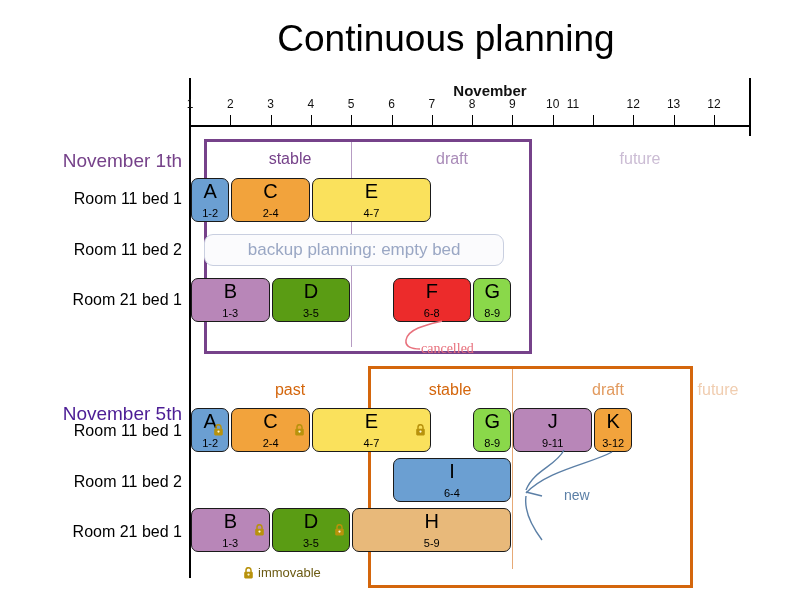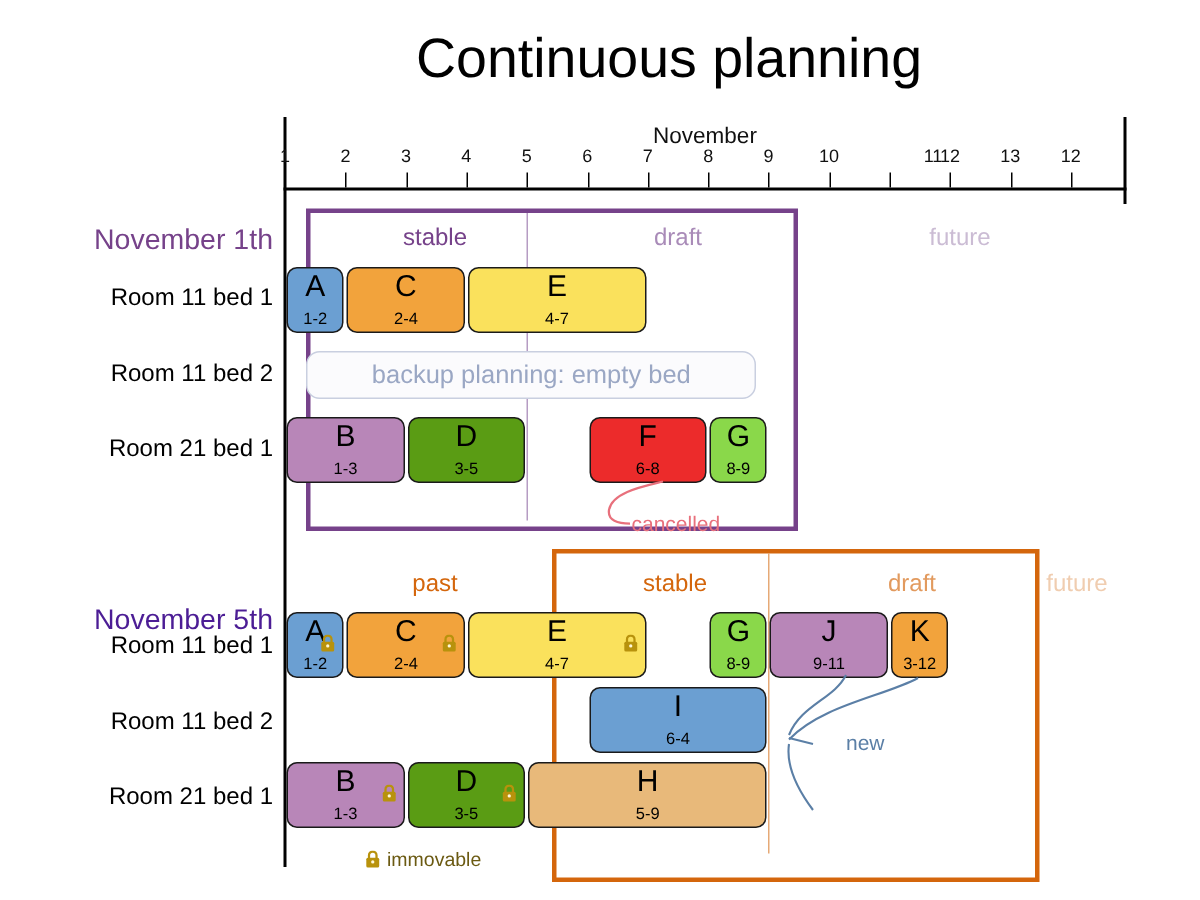--- a/index.html
+++ b/index.html
@@ -97,42 +97,42 @@
 <body>
 
 <div id="stage">
 
   <div class="title">Continuous planning</div>
 
   <div id="axis-group">
       <div class="axis-line axis-v" style="left: 189px; top: 78px; height: 500px;"></div>
       <div class="axis-line axis-v" style="left: 749px; top: 78px; height: 58px;"></div>
       <div class="axis-line axis-h" style="left: 189px; top: 125px; width: 562px;"></div>
-      <div class="axis-month" style="left: 390px; top: 82px; width: 160px;">November</div>
+      <div class="axis-month" style="left: 410px; top: 82px; width: 160px; font-weight: bold;">November</div>
       <div class="axis-tick-label" style="left: 175px; top: 97px;">1</div>
       <div class="tick" style="left: 230px; top: 115px; height: 10px;"></div>
       <div class="axis-tick-label" style="left: 215.3px; top: 97px;">2</div>
       <div class="tick" style="left: 271px; top: 115px; height: 10px;"></div>
       <div class="axis-tick-label" style="left: 255.6px; top: 97px;">3</div>
       <div class="tick" style="left: 311px; top: 115px; height: 10px;"></div>
       <div class="axis-tick-label" style="left: 295.9px; top: 97px;">4</div>
       <div class="tick" style="left: 351px; top: 115px; height: 10px;"></div>
       <div class="axis-tick-label" style="left: 336.2px; top: 97px;">5</div>
       <div class="tick" style="left: 392px; top: 115px; height: 10px;"></div>
       <div class="axis-tick-label" style="left: 376.5px; top: 97px;">6</div>
       <div class="tick" style="left: 432px; top: 115px; height: 10px;"></div>
       <div class="axis-tick-label" style="left: 416.8px; top: 97px;">7</div>
       <div class="tick" style="left: 472px; top: 115px; height: 10px;"></div>
       <div class="axis-tick-label" style="left: 457.1px; top: 97px;">8</div>
       <div class="tick" style="left: 512px; top: 115px; height: 10px;"></div>
       <div class="axis-tick-label" style="left: 497.4px; top: 97px;">9</div>
       <div class="tick" style="left: 553px; top: 115px; height: 10px;"></div>
       <div class="axis-tick-label" style="left: 537.7px; top: 97px;">10</div>
       <div class="tick" style="left: 593px; top: 115px; height: 10px;"></div>
-      <div class="axis-tick-label" style="left: 607px; top: 97px;">11</div>
+      <div class="axis-tick-label" style="left: 558px; top: 97px;">11</div>
       <div class="tick" style="left: 633px; top: 115px; height: 10px;"></div>
       <div class="axis-tick-label" style="left: 618.3px; top: 97px;">12</div>
       <div class="tick" style="left: 674px; top: 115px; height: 10px;"></div>
       <div class="axis-tick-label" style="left: 658.6px; top: 97px;">13</div>
       <div class="tick" style="left: 714px; top: 115px; height: 10px;"></div>
       <div class="axis-tick-label" style="left: 698.9px; top: 97px;">12</div>
     </div>
 
   <div id="sections-group">
       <div style="position: absolute; left: 0px; top: 0px; width: 732px; height: 600px;">
@@ -250,21 +250,21 @@
         <div class="bar" style="left: 352.2px; top: 508px; width: 159.2px; height: 44px; background: rgb(232, 185, 122);">
           <div class="bar-title">H</div>
           <div class="bar-range">5-9</div>
         </div>
       </div>
     </div>
 
 <svg class="anno-svg" width="60" height="38" style="left: 400px; top: 320px;">
       <path d="M42 1 C 30 4, 8 8, 6 20 C 5 27, 12 29, 20 29" fill="none" stroke="#e8707c" stroke-width="1.5"></path>
     </svg>
-    <div class="anno" style="left: 421px; top: 341px; color: rgb(232, 112, 124); font-size: 14px;">cancelled</div>
+    <div class="anno" style="left: 421px; top: 341px; color: rgb(232, 112, 124); font-size: 14px; font-family: Liberation Serif, serif;">cancelled</div>
     <svg class="anno-svg" width="120" height="120" style="left: 520px; top: 440px;">
       <path d="M44 10 C 36 26, 14 30, 6 50" fill="none" stroke="#5b7fa6" stroke-width="1.4"></path>
       <path d="M92 12 C 70 24, 28 30, 6 53" fill="none" stroke="#5b7fa6" stroke-width="1.4"></path>
       <path d="M22 100 C 10 84, 4 70, 6 56" fill="none" stroke="#5b7fa6" stroke-width="1.4"></path>
       <path d="M6 52 L 22 56" fill="none" stroke="#5b7fa6" stroke-width="1.4"></path>
     </svg>
     <div class="anno" style="left: 564px; top: 487px; color: rgb(91, 127, 166); font-size: 14px;">new</div>
     <div class="legend" style="left: 243px; top: 565px; color: rgb(107, 90, 18);">
       <span style="display: inline-block; width: 11px; height: 12px;"><svg viewBox="0 0 11 12" width="11" height="12">
           <path d="M3 5 V3.2 A2.5 2.5 0 0 1 8 3.2 V5" fill="none" stroke="#b8920c" stroke-width="1.5"></path>

